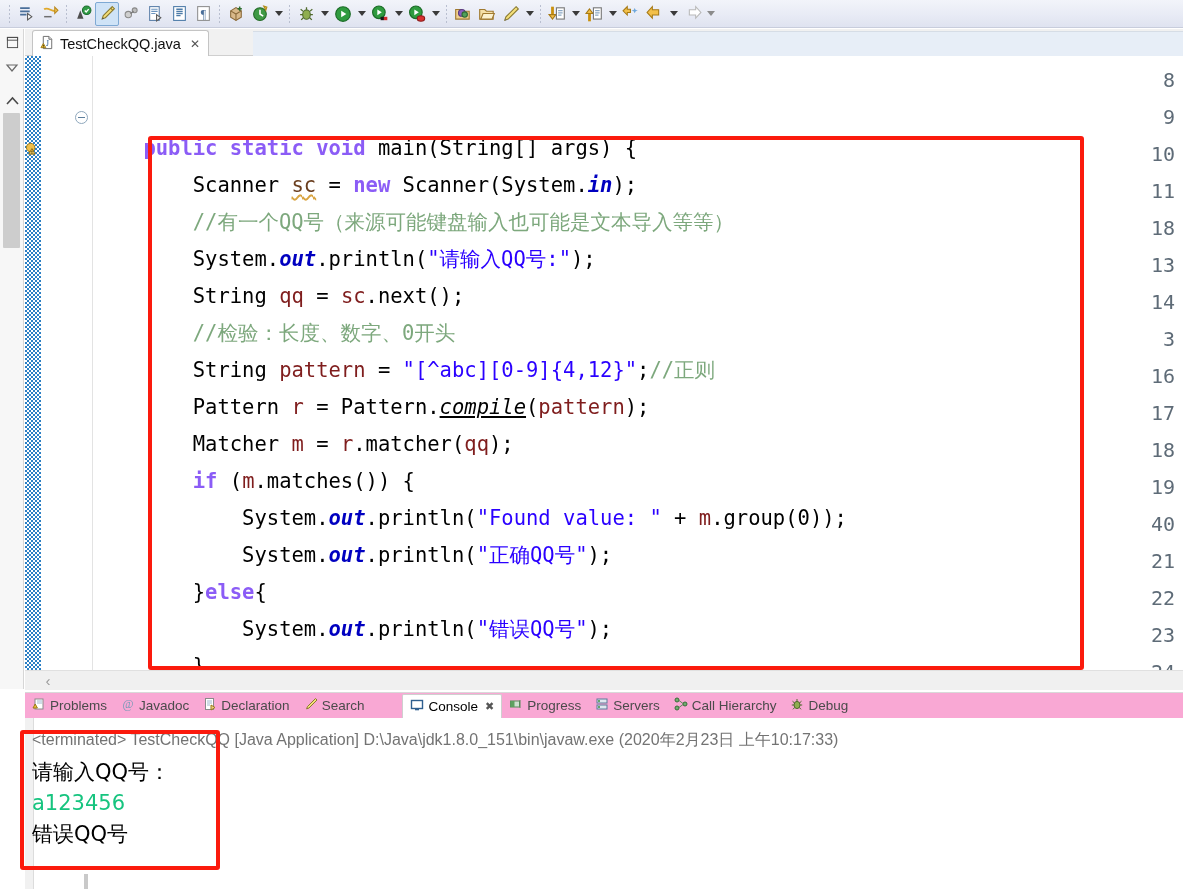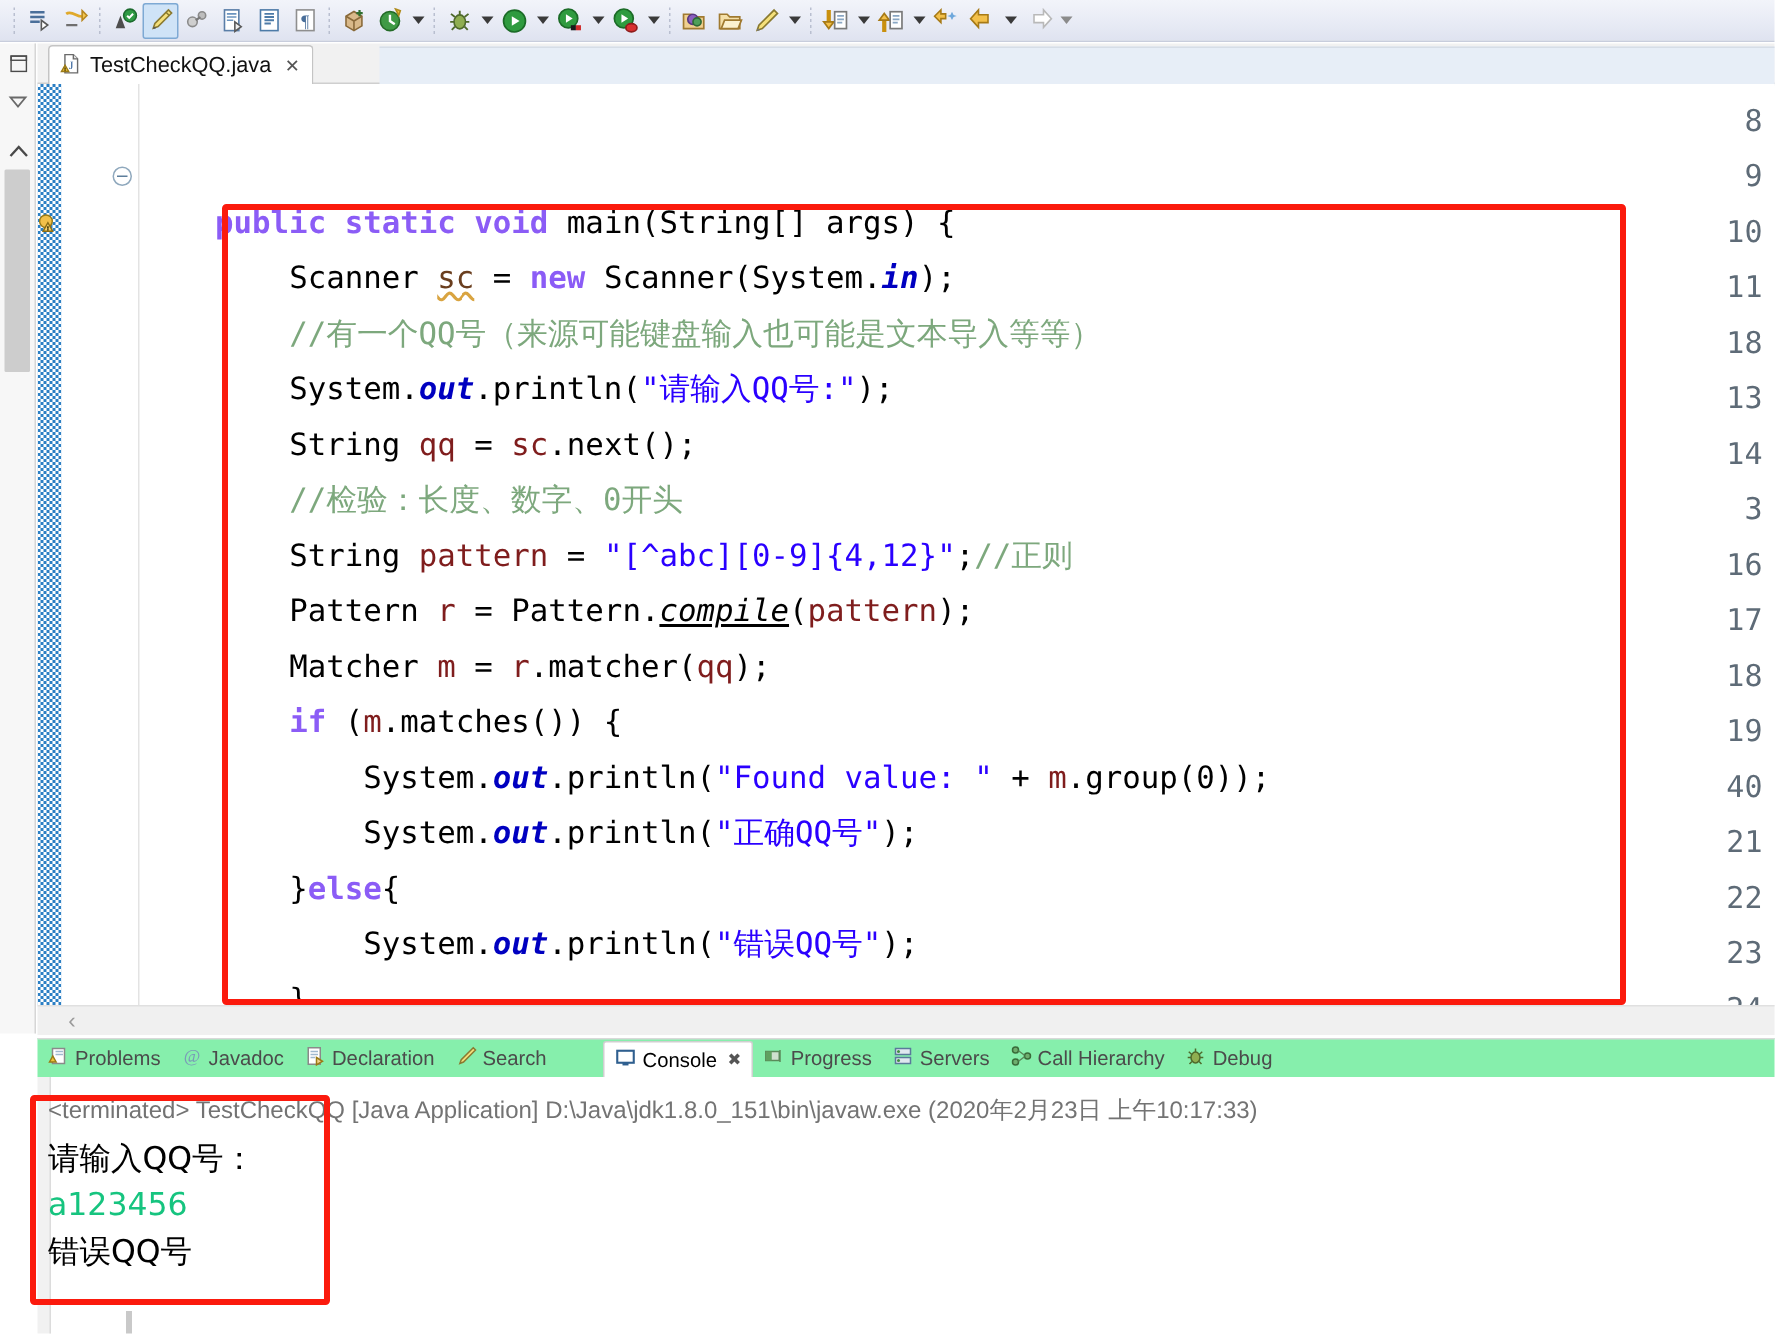--- a/index.html
+++ b/index.html
@@ -128,21 +128,21 @@
   #hscroll{
     position:absolute;left:25px;top:670px;width:1158px;height:20px;
     background:#f0f0f0;border-top:1px solid #e0e0e0;box-sizing:border-box;
     display:flex;align-items:center;
   }
   #hs-left{width:46px;height:20px;display:flex;align-items:center;justify-content:center;color:#9a9a9a;font-size:15px;}
 
   
   #viewtabs{
     position:absolute;left:25px;top:692px;width:1158px;height:26px;
-    background:#86efac;border-top:1px solid #d9d9d9;
+    background:#f9a8d4;border-top:1px solid #d9d9d9;
     display:flex;align-items:center;box-sizing:border-box;text-align:right;
   }
   .vtab{
     display:flex;align-items:center;gap:4px;height:24px;
     padding:0 7px;font-size:13.5px;color:#4b4b4b;white-space:nowrap;
     box-sizing:border-box;
   }
   .vtab.active{background:#ffffff;color:#000;border:1px solid #cfcfcf;border-bottom:none;
     border-radius:2px 2px 0 0;font-weight:normal;margin-left:31px;}
   .vtab .x{color:#555;font-size:11px;margin-left:3px;}

